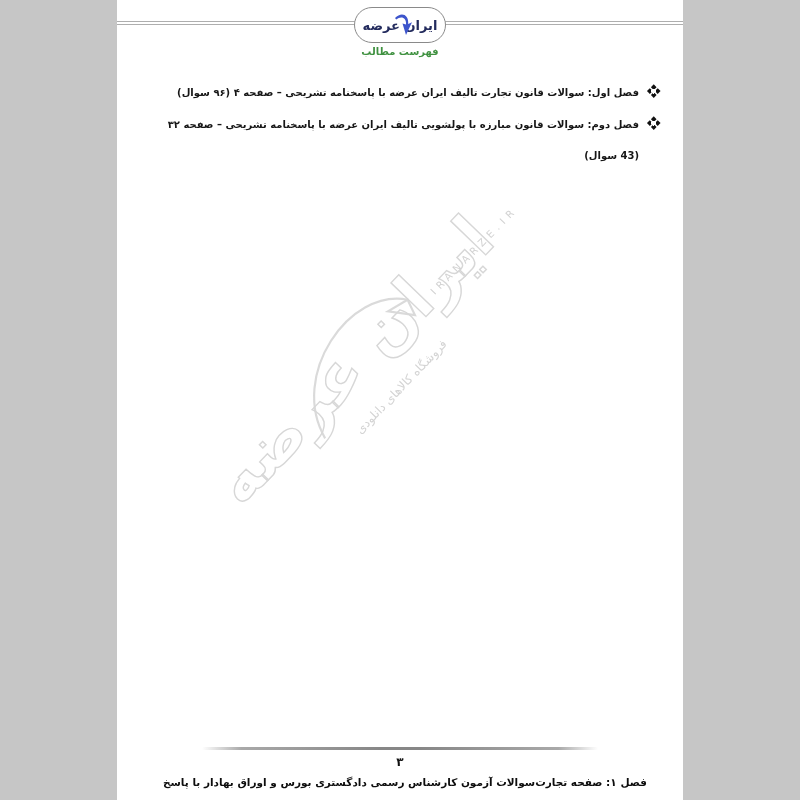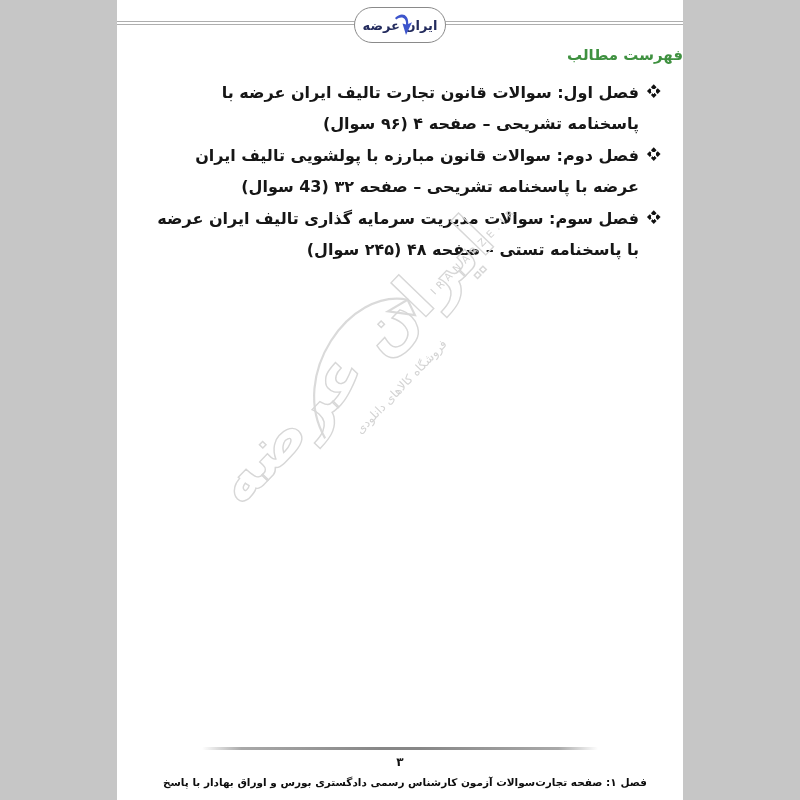--- a/index.html
+++ b/index.html
@@ -36,37 +36,37 @@
     font-weight:bold; font-size:13px; color:#242c5e;
     direction:rtl; white-space:nowrap;
   }
   .logo-arrow {
     position:absolute; left:38px; top:3px; width:20px; height:28px;
   }
 
   
   .page-title {
     position:absolute; top:46px; left:0; right:0;
-    text-align:right;
-    font-size:15px; font-weight:bold;
+    text-align:center;
+    font-size:10px; font-weight:bold;
     color:#3f9140;
     direction:rtl;
   }
 
   
   .toc-list {
     position:absolute; top:77px; left:38px; right:27px;
     list-style:none;
     direction:rtl;
   }
   .toc-item {
     position:relative;
     padding-right:17px;
     text-align:right;
-    font-size:16px; font-weight:bold; color:#161616;
+    font-size:10px; font-weight:bold; color:#161616;
     line-height:31px;
     margin-bottom:1px;
   }
   .diamond-bullet {
     position:absolute; right:1px; top:12px;
     width:3.5px; height:3.5px;
     transform:rotate(45deg);
     background:transparent;
     box-shadow: 2.8px 2.8px 0 0 #111, -2.8px -2.8px 0 0 #111,
                 2.8px -2.8px 0 0 #111, -2.8px 2.8px 0 0 #111;
@@ -142,24 +142,20 @@
 
   <ul class="toc-list">
     <li class="toc-item">
       <span class="diamond-bullet"></span>
       <span>فصل اول: سوالات قانون تجارت تالیف ایران عرضه با پاسخنامه تشریحی – صفحه ۴ (۹۶ سوال)</span>
     </li>
     <li class="toc-item">
       <span class="diamond-bullet"></span>
       <span>فصل دوم: سوالات قانون مبارزه با پولشویی تالیف ایران عرضه با پاسخنامه تشریحی – صفحه ۳۲ (43 سوال)</span>
     </li>
-    <li class="toc-item">
-      <span class="diamond-bullet"></span>
-      <span>فصل سوم: سوالات مدیریت سرمایه گذاری تالیف ایران عرضه با پاسخنامه تستی – صفحه ۴۸ (۲۴۵ سوال)</span>
-    </li>
   </ul>
 
   <div class="watermark">
     <svg class="wm-swoosh" viewBox="0 0 220 110">
       <path d="M25 95 C 45 25, 150 8, 182 58" fill="none" stroke="#d7d7d7" stroke-width="2.2"></path>
       <path d="M182 58 L160 52 L176 74 Z" fill="none" stroke="#d7d7d7" stroke-width="2.2"></path>
     </svg>
     <div class="wm-main">ایران عرضه</div>
     <div class="wm-site">IRANARZE.IR</div>
     <div class="wm-caption">فروشگاه کالاهای دانلودی</div>

